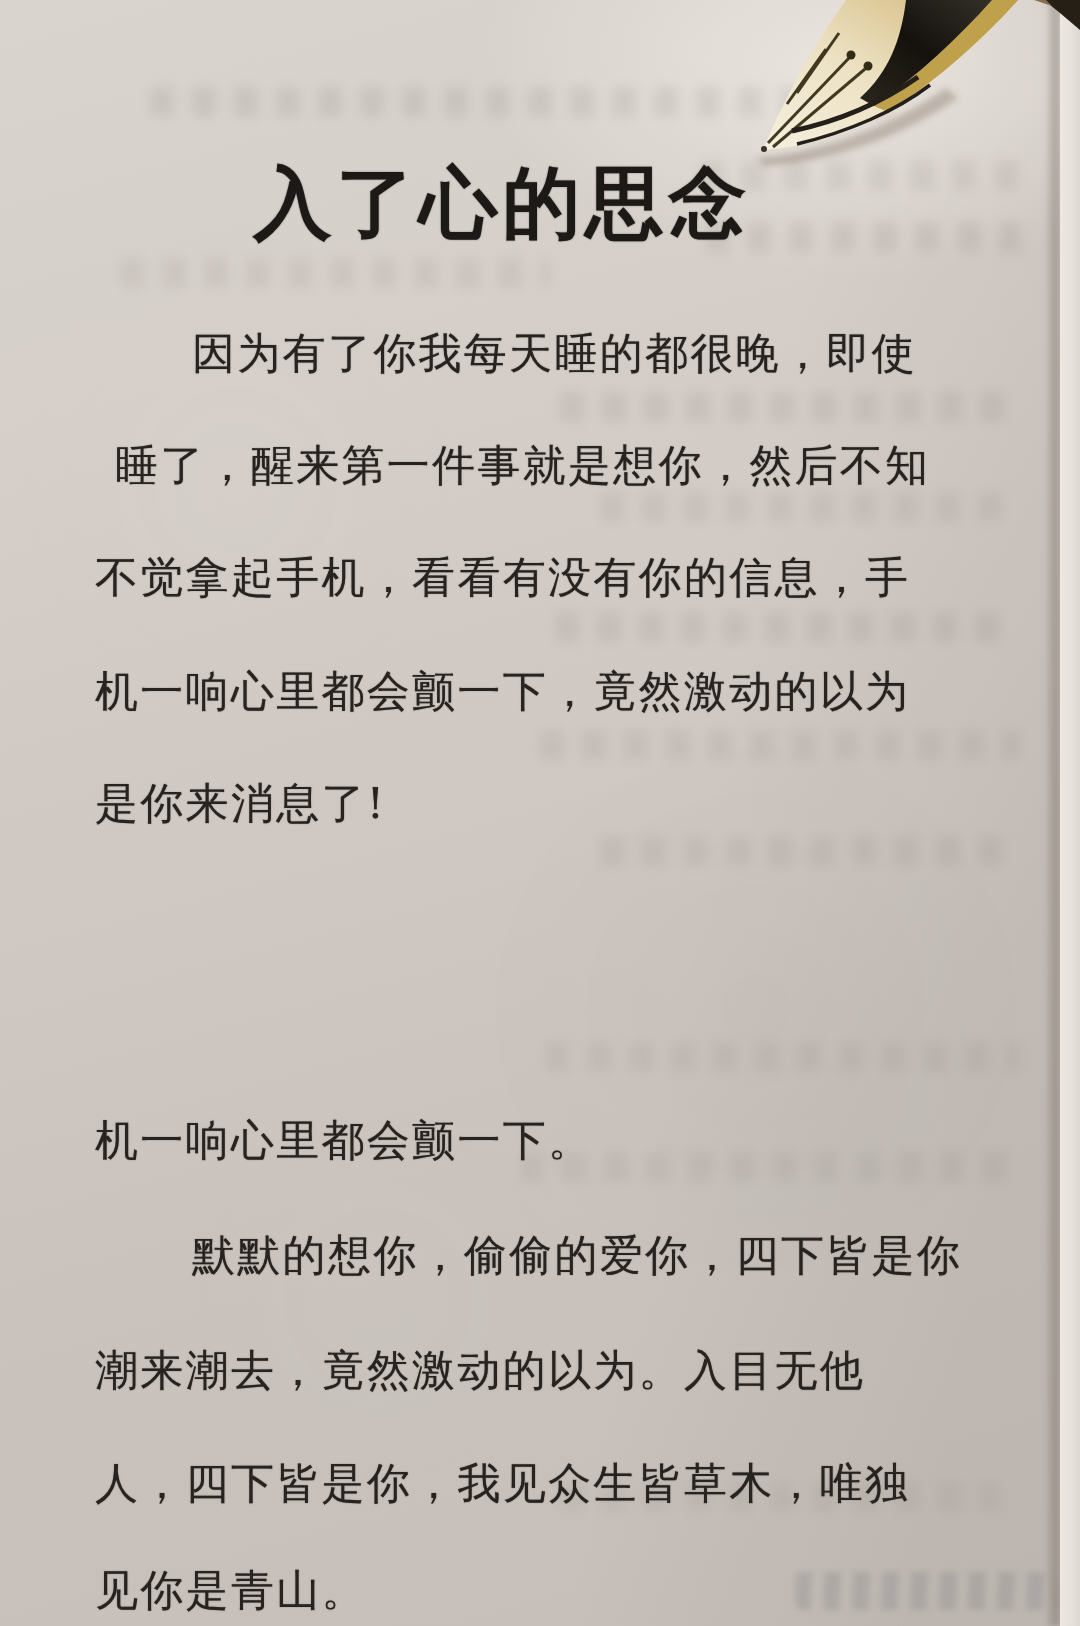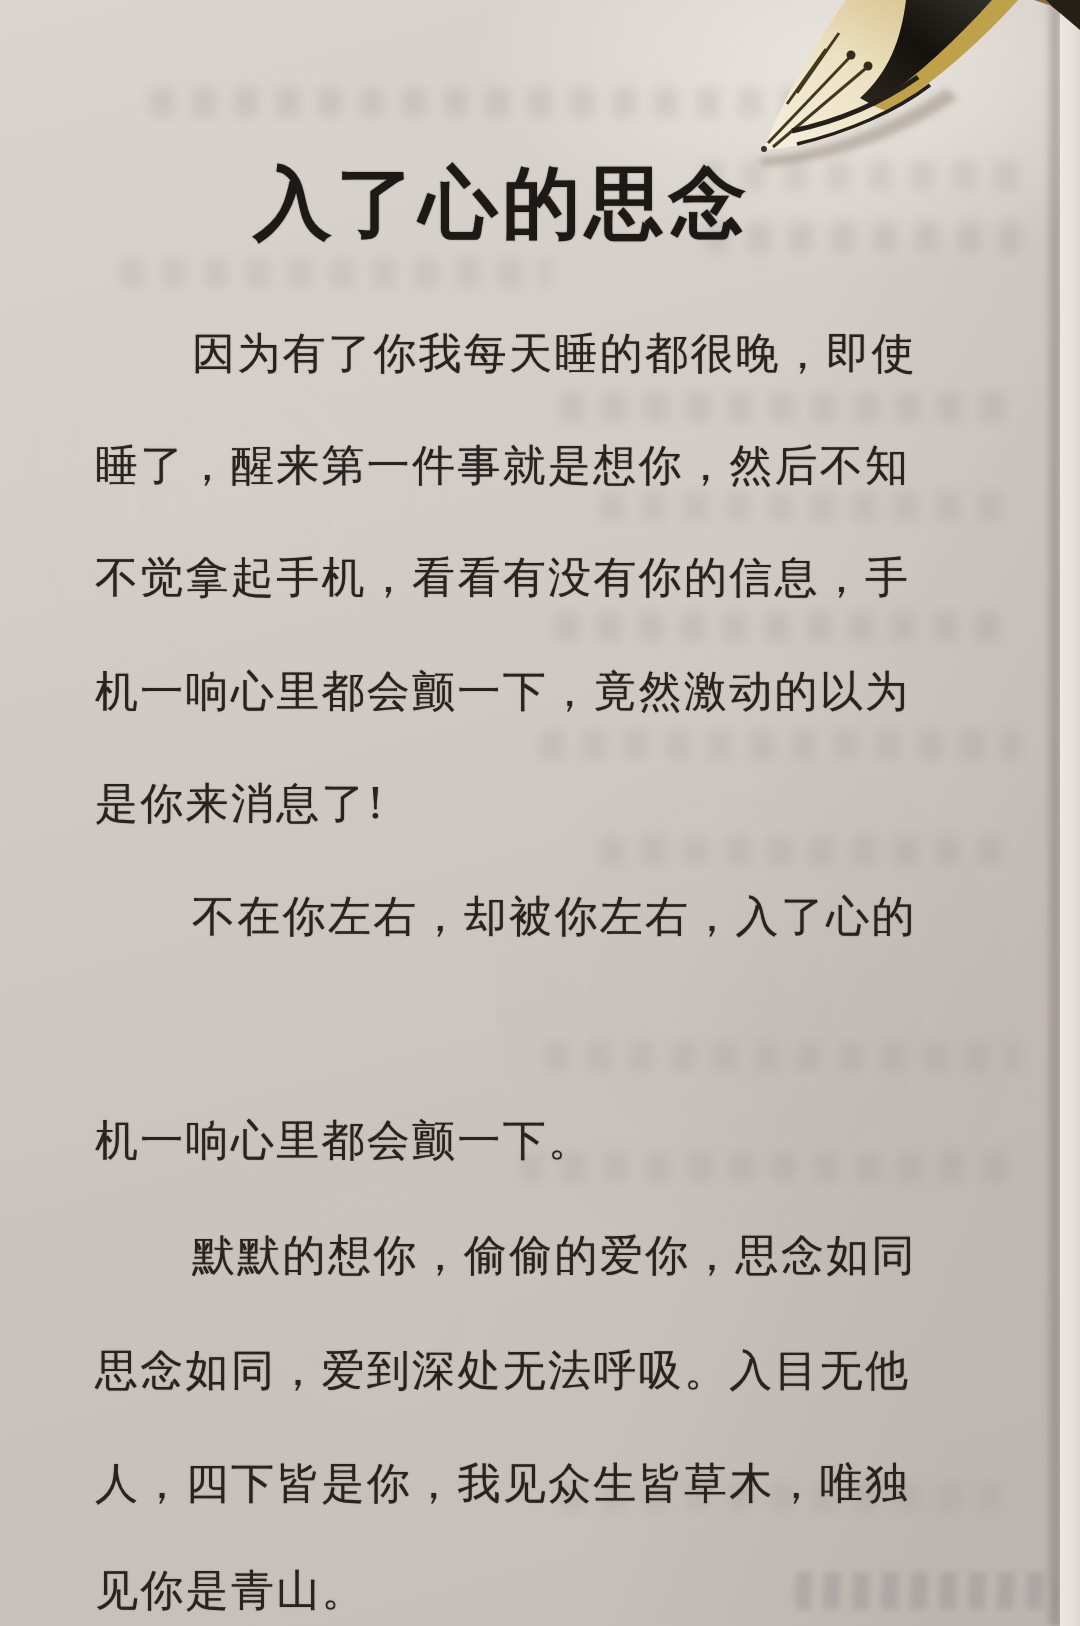--- a/index.html
+++ b/index.html
@@ -87,28 +87,27 @@
   <div class="bleed" style="left:555px; top:612px; width:460px; opacity:.09;"></div>
   <div class="bleed" style="left:540px; top:730px; width:480px; opacity:.08;"></div>
   <div class="bleed" style="left:600px; top:836px; width:420px; opacity:.08;"></div>
   <div class="bleed" style="left:545px; top:1042px; width:475px; opacity:.07;"></div>
   <div class="bleed" style="left:520px; top:1152px; width:500px; opacity:.07;"></div>
   <div class="bleed" style="left:560px; top:1482px; width:440px; opacity:.06;"></div>
 
   <div class="title">入了心的思念</div>
 
   <div class="line indent" style="top:325px;">因为有了你我每天睡的都很晚，即使</div>
-  <div class="line" style="top:437px;">睡了，醒来第一件事就是想你，然后不知</div>
+  <div class="line" style="top:437px;margin-left:20px;">睡了，醒来第一件事就是想你，然后不知</div>
   <div class="line" style="top:549px;">不觉拿起手机，看看有没有你的信息，手</div>
   <div class="line" style="top:663px;">机一响心里都会颤一下，竟然激动的以为</div>
   <div class="line" style="top:775px;">是你来消息了!</div>
-  <div class="line indent" style="top:888px;">不在你左右，却被你左右，入了心的</div>
   <div class="line" style="top:1112px;">机一响心里都会颤一下。</div>
-  <div class="line indent" style="top:1227px;">默默的想你，偷偷的爱你，思念如同</div>
-  <div class="line" style="top:1342px;">思念如同，爱到深处无法呼吸。入目无他</div>
+  <div class="line indent" style="top:1227px;">默默的想你，偷偷的爱你，四下皆是你</div>
+  <div class="line" style="top:1342px;">潮来潮去，竟然激动的以为。入目无他</div>
   <div class="line" style="top:1455px;">人，四下皆是你，我见众生皆草木，唯独</div>
   <div class="line" style="top:1562px;">见你是青山。</div>
 
   <div class="watermark"></div>
 
   <svg class="nib-svg" width="380" height="175" viewBox="0 0 380 175">
     <defs>
       <linearGradient id="nibBody" x1="0" y1="1" x2="1" y2="0">
         <stop offset="0" stop-color="#f5efdf"></stop>
         <stop offset="0.45" stop-color="#ece1c2"></stop>

